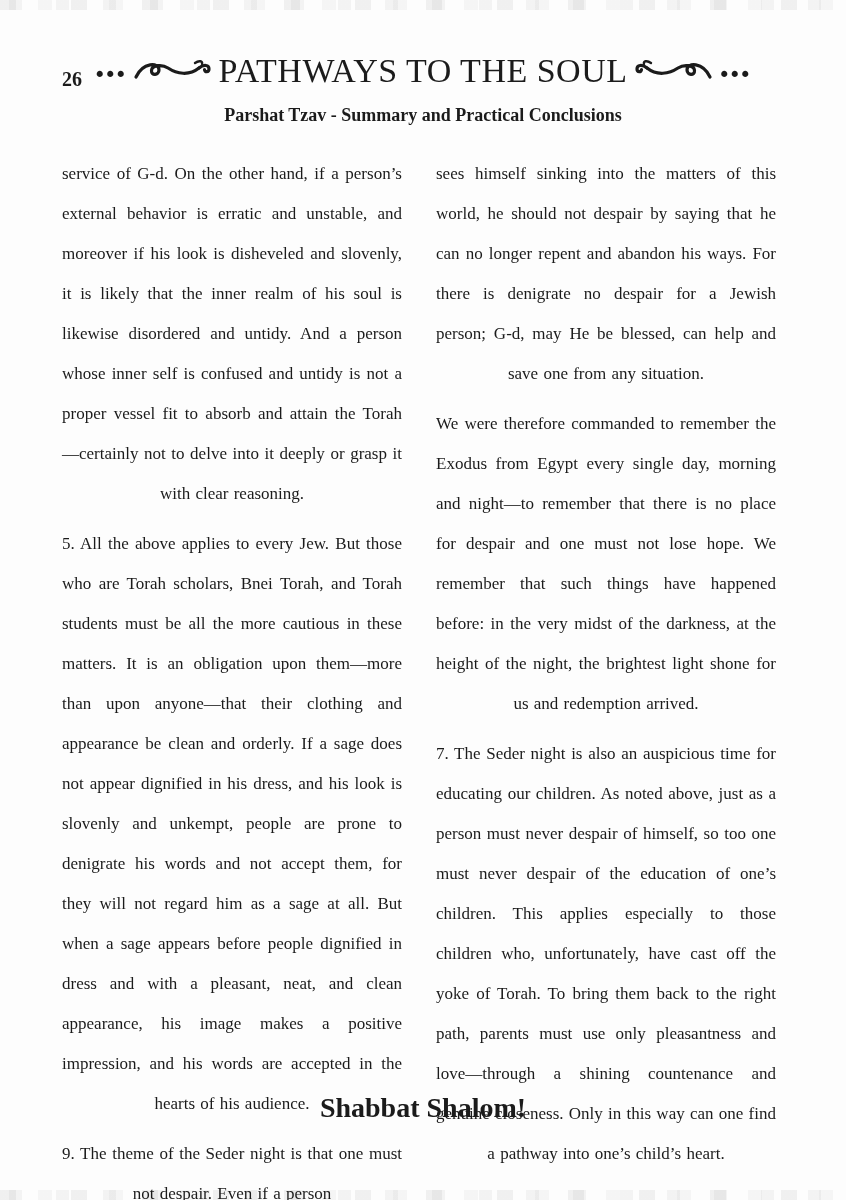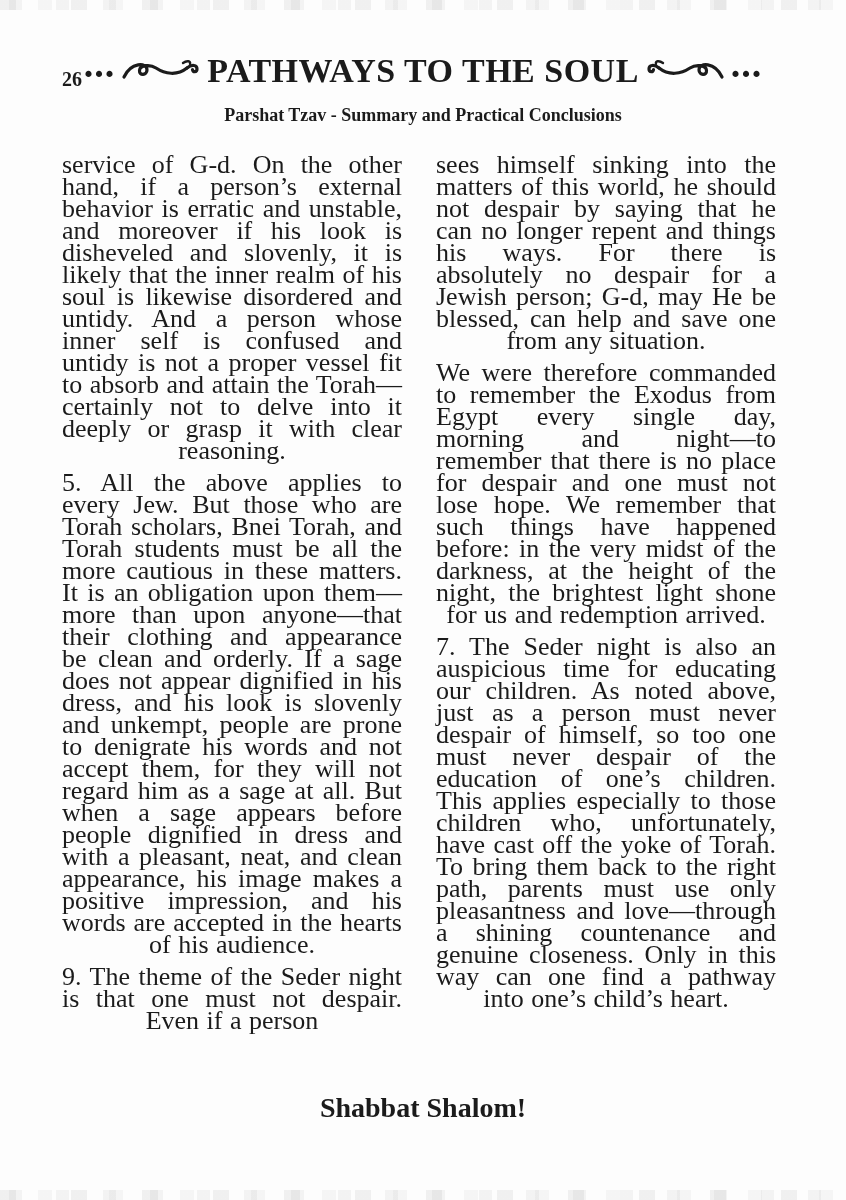--- a/index.html
+++ b/index.html
@@ -33,21 +33,21 @@
   .page-number {
     position: absolute; left: 62px; top: 68px;
     font-size: 20px; font-weight: bold;
   }
   .title-row {
     position: absolute; top: 52px; left: 0; width: 846px;
     display: flex; justify-content: center; align-items: center;
     gap: 6px;
   }
   .title-text {
-    font-size: 34px; font-weight: bold; letter-spacing: 0.5px;
+    font-size: 34px; font-weight: normal; letter-spacing: 0.5px;
     white-space: nowrap;
   }
   .orn-dots {
     font-size: 38px; font-weight: bold; line-height: 0;
     letter-spacing: 1px; position: relative; top: -7px;
   }
   .flourish-svg { display: block; }
 
   .subtitle {
     position: absolute; top: 105px; left: 0; width: 846px;
@@ -56,22 +56,22 @@
   }
 
   
   .column {
     position: absolute; top: 154px; width: 340px;
   }
   .column.left  { left: 62px;  }
   .column.right { left: 436px; }
   .column p {
     margin: 0 0 10px 0;
-    font-size: 26px;
-    line-height: 22px;
+    font-size: 17px;
+    line-height: 40px;
     text-align: justify;
     text-align-last: center;
     word-spacing: 1px;
   }
 
   
   .footer-blessing {
     position: absolute; top: 1092px; left: 0; width: 846px;
     text-align: center;
     font-size: 28px; font-weight: bold;
@@ -112,21 +112,21 @@
 
   <div class="subtitle">Parshat Tzav - Summary and Practical Conclusions</div>
 
   <div class="column left">
     <p>service of G-d. On the other hand, if a person’s external behavior is erratic and unstable, and moreover if his look is disheveled and slovenly, it is likely that the inner realm of his soul is likewise disordered and untidy. And a person whose inner self is confused and untidy is not a proper vessel fit to absorb and attain the Torah—certainly not to delve into it deeply or grasp it with clear reasoning.</p>
     <p>5. All the above applies to every Jew. But those who are Torah scholars, Bnei Torah, and Torah students must be all the more cautious in these matters. It is an obligation upon them—more than upon anyone—that their clothing and appearance be clean and orderly. If a sage does not appear dignified in his dress, and his look is slovenly and unkempt, people are prone to denigrate his words and not accept them, for they will not regard him as a sage at all. But when a sage appears before people dignified in dress and with a pleasant, neat, and clean appearance, his image makes a positive impression, and his words are accepted in the hearts of his audience.</p>
     <p>9. The theme of the Seder night is that one must not despair. Even if a person</p>
   </div>
 
   <div class="column right">
-    <p>sees himself sinking into the matters of this world, he should not despair by saying that he can no longer repent and things his ways. For there is absolutely no despair for a Jewish person; G-d, may He be blessed, can help and save one from any situation.</p>
+    <p>sees himself sinking into the matters of this world, he should not despair by saying that he can no longer repent and abandon his ways. For there is denigrate no despair for a Jewish person; G-d, may He be blessed, can help and save one from any situation.</p>
     <p>We were therefore commanded to remember the Exodus from Egypt every single day, morning and night—to remember that there is no place for despair and one must not lose hope. We remember that such things have happened before: in the very midst of the darkness, at the height of the night, the brightest light shone for us and redemption arrived.</p>
     <p>7. The Seder night is also an auspicious time for educating our children. As noted above, just as a person must never despair of himself, so too one must never despair of the education of one’s children. This applies especially to those children who, unfortunately, have cast off the yoke of Torah. To bring them back to the right path, parents must use only pleasantness and love—through a shining countenance and genuine closeness. Only in this way can one find a pathway into one’s child’s heart.</p>
   </div>
 
   <div class="footer-blessing">Shabbat Shalom!</div>
 
   <div class="edge-noise bottom"></div>
 
 </div>
 

